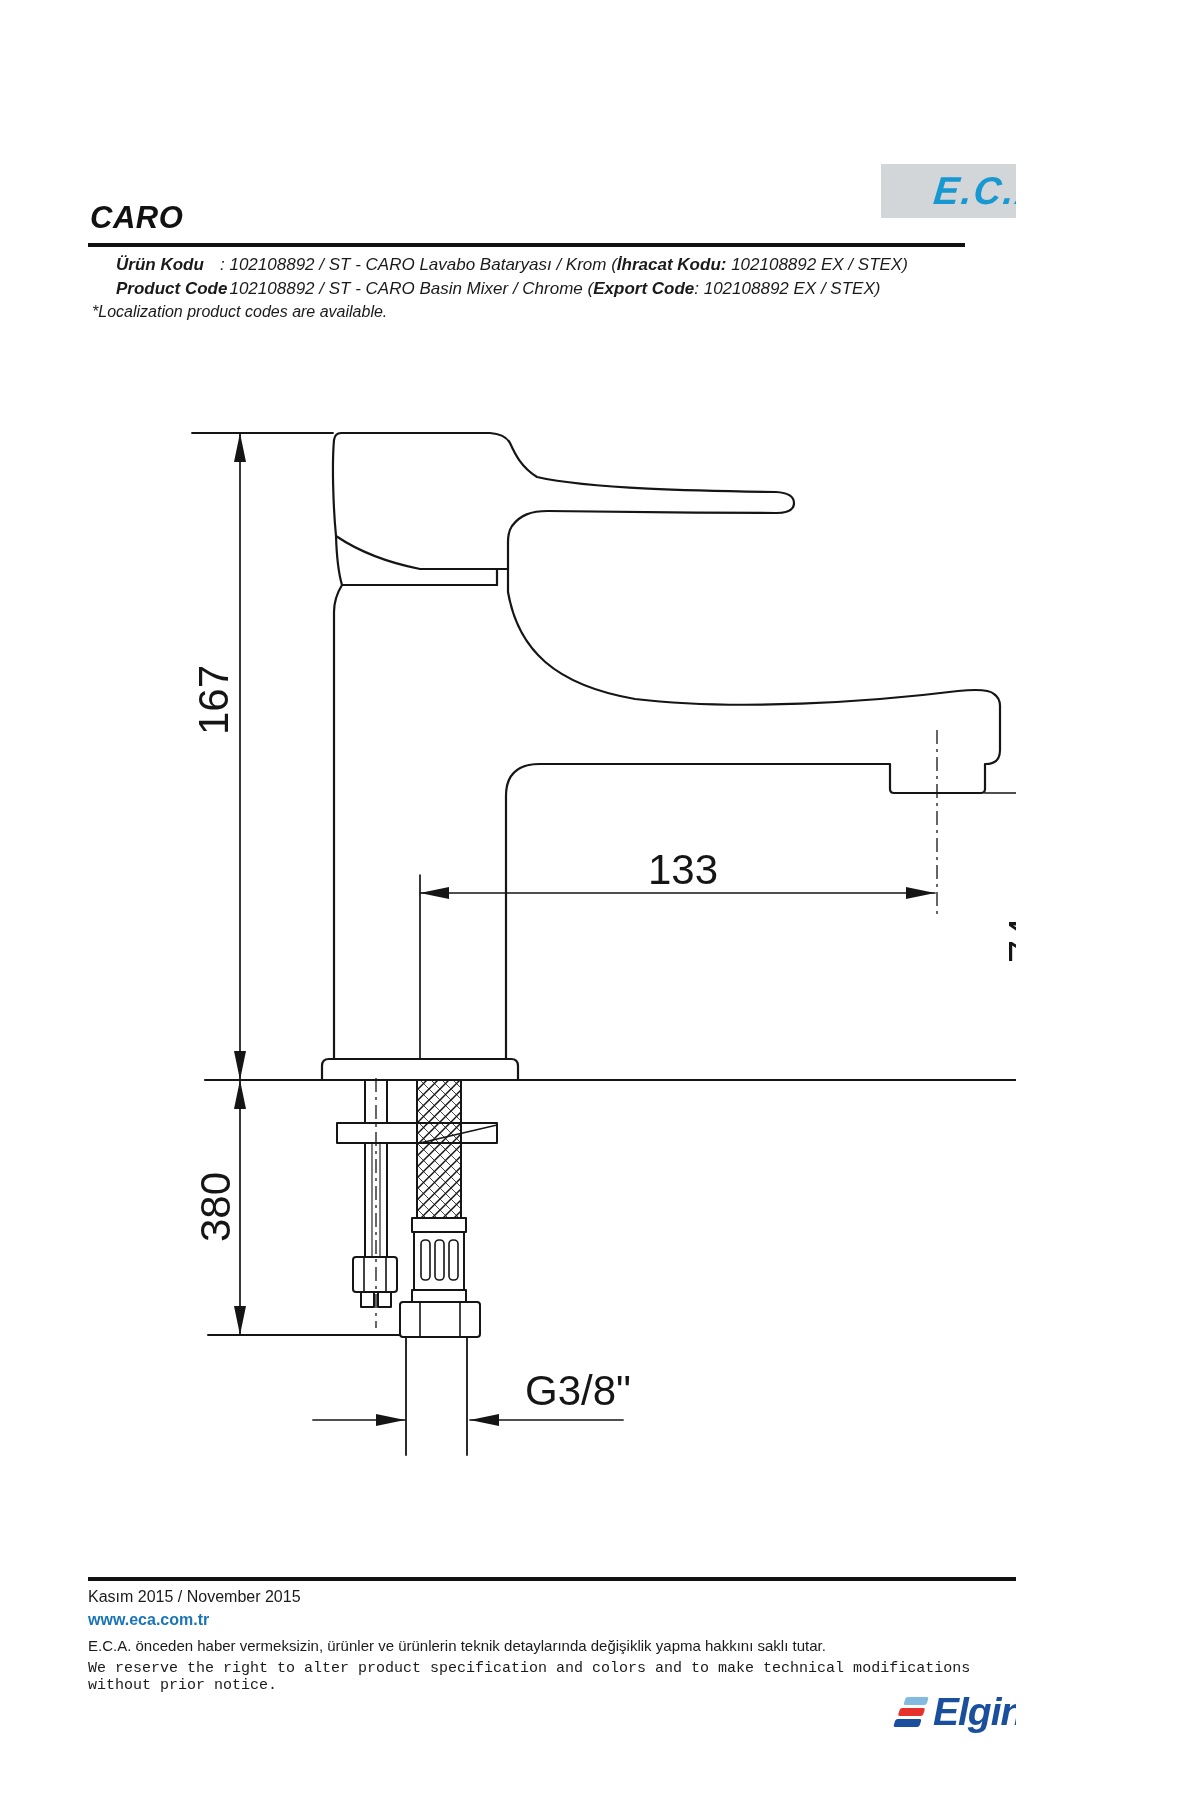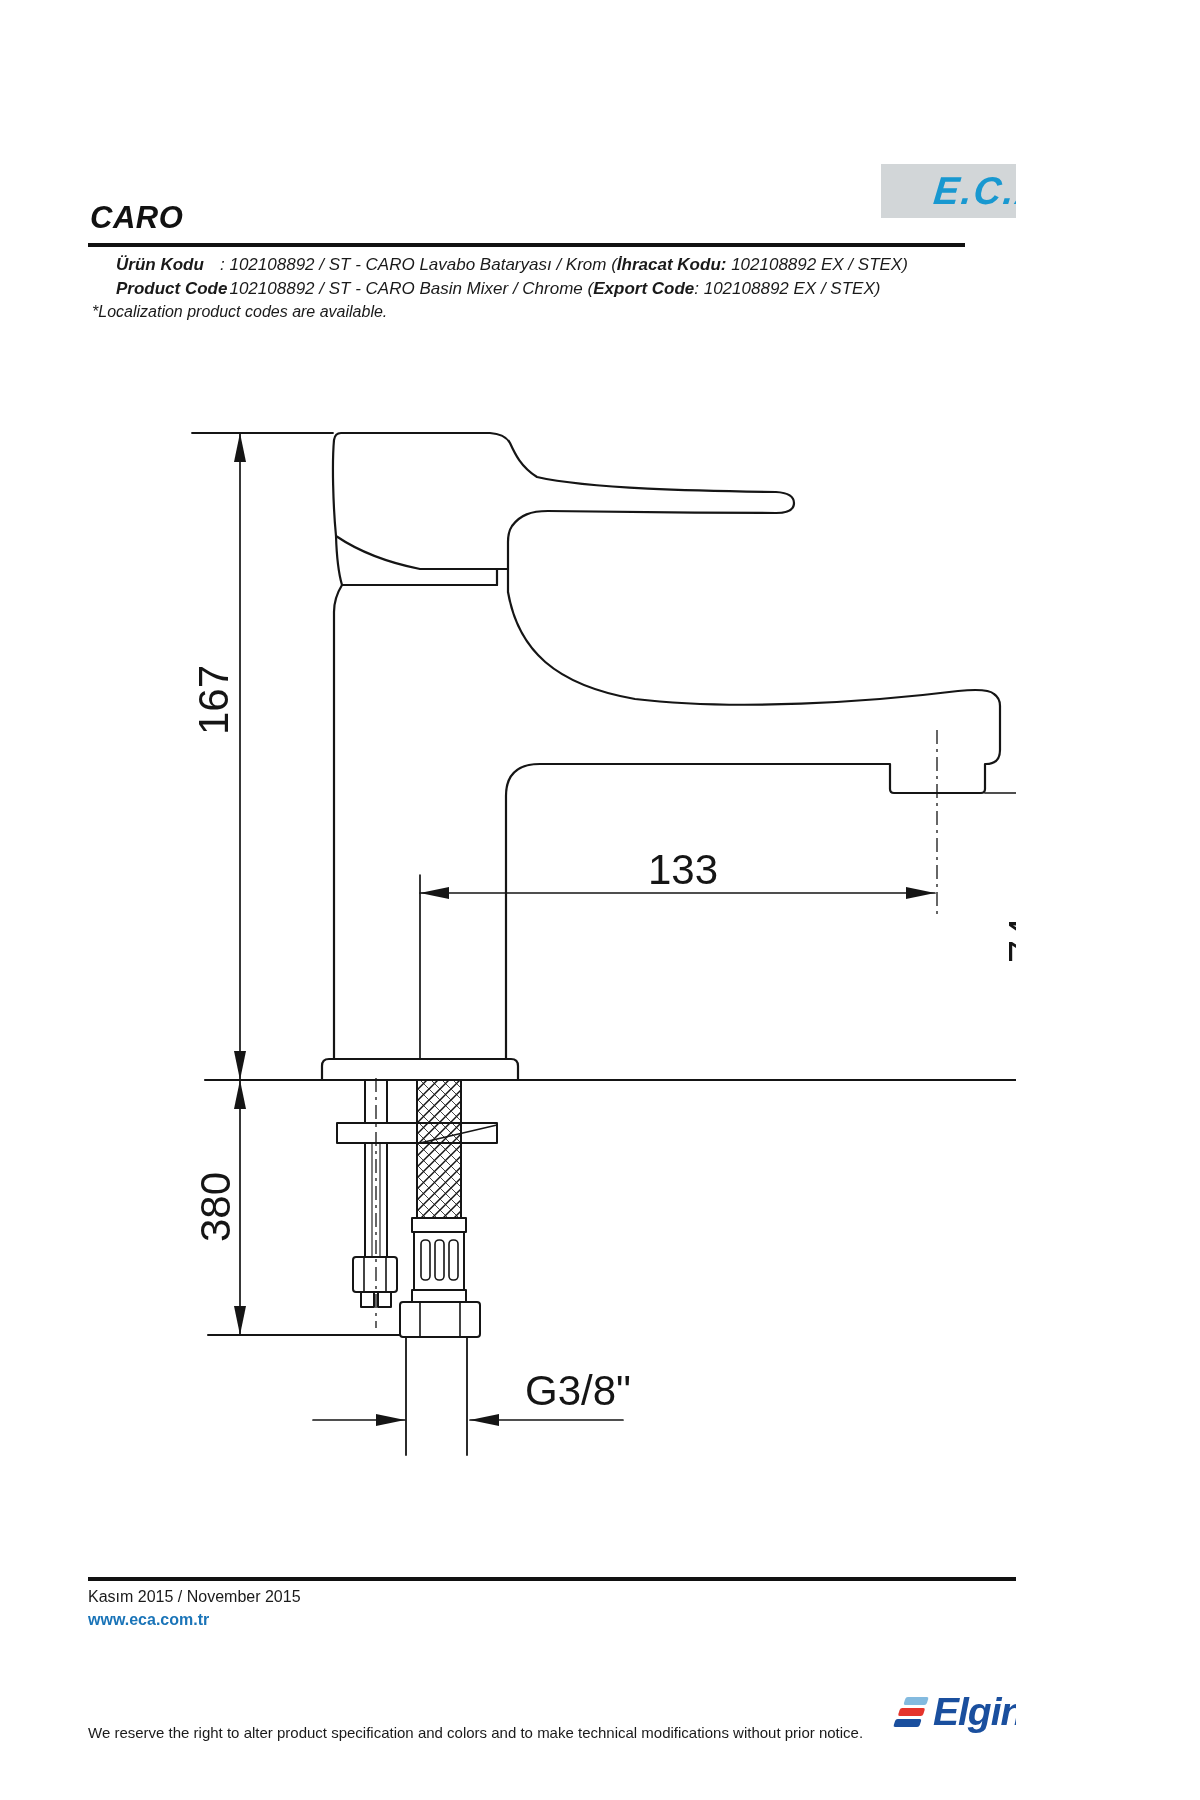--- a/index.html
+++ b/index.html
@@ -114,23 +114,24 @@
     text-decoration: none;
   }
   .footer-tr {
     position: absolute;
     left: 88px; top: 1637px;
     font-size: 15px;
     color: #1a1a1a;
   }
   .footer-en {
     position: absolute;
-    left: 88px; top: 1724px;
+    left: 88px; top: 1660px;
     font-size: 15px;
     color: #1a1a1a;
+    font-family: Liberation Mono, monospace;
   }
   .elginkan {
     position: absolute;
     left: 898px; top: 1692px;
     display: flex;
     align-items: center;
   }
   .e-mark {
     display: flex;
     flex-direction: column;
@@ -280,20 +281,21 @@
       <text x="216" y="1221" text-anchor="middle" transform="rotate(-90 216 1207)">380</text>
       <text x="683" y="884" text-anchor="middle">133</text>
       <text x="1024" y="954" text-anchor="middle" transform="rotate(-90 1024 940)">74</text>
       <text x="578" y="1405" text-anchor="middle">G3/8"</text>
     </g>
   </svg>
 
   <div class="footer-rule"></div>
   <div class="footer-date">Kasım 2015 / November 2015</div>
   <a class="footer-site" href="#" style="color: rgb(26, 116, 184);">www.eca.com.tr</a>
+  <div class="footer-tr">E.C.A. önceden haber vermeksizin, ürünler ve ürünlerin teknik detaylarında değişiklik yapma hakkını saklı tutar.</div>
   <div class="footer-en">We reserve the right to alter product specification and colors and to make technical modifications without prior notice.</div>
 
   <div class="elginkan">
     <div class="e-mark">
       <div class="bar top" style="background: rgb(131, 186, 223);"></div>
       <div class="bar mid" style="background: rgb(229, 51, 43);"></div>
       <div class="bar bot" style="background: rgb(26, 79, 158);"></div>
     </div>
     <div class="elginkan-text" style="color: rgb(26, 79, 158);">Elginkan</div>
   </div>

